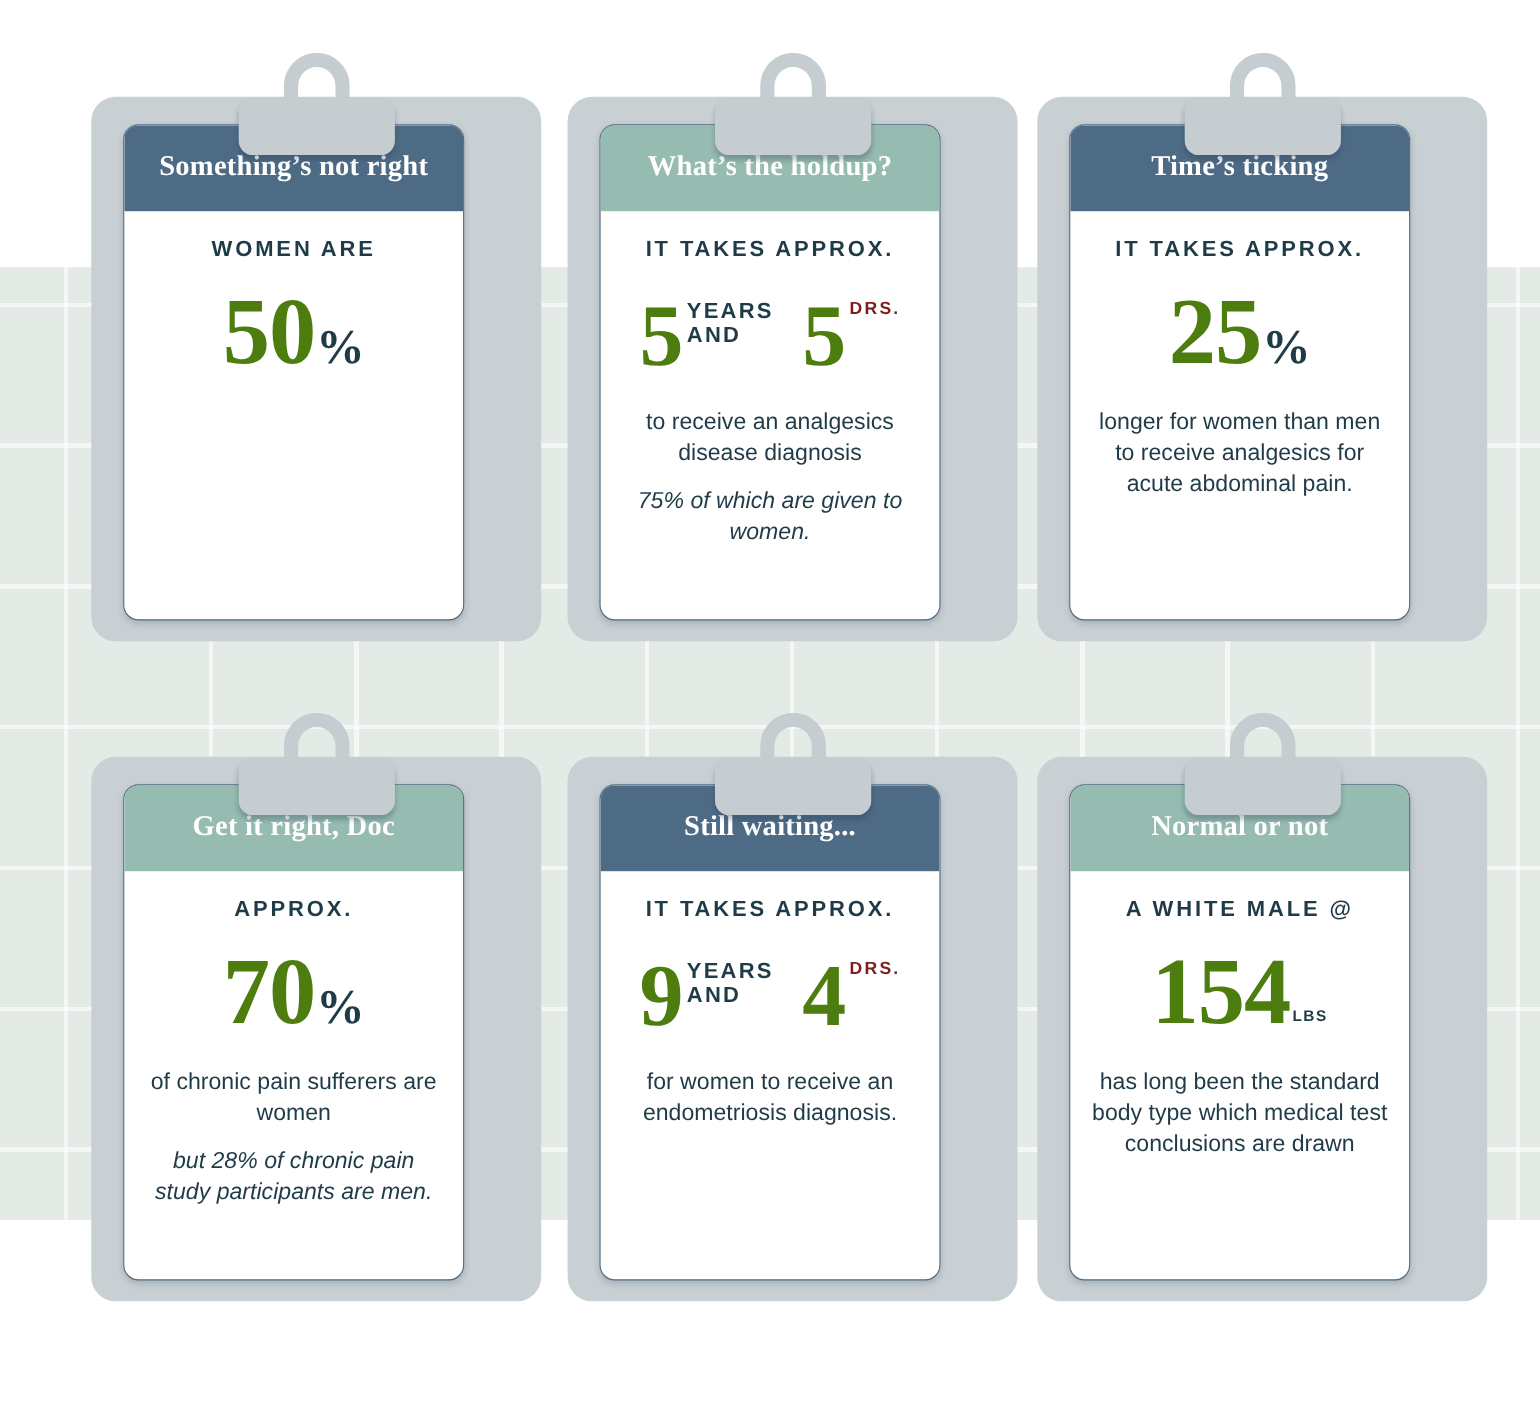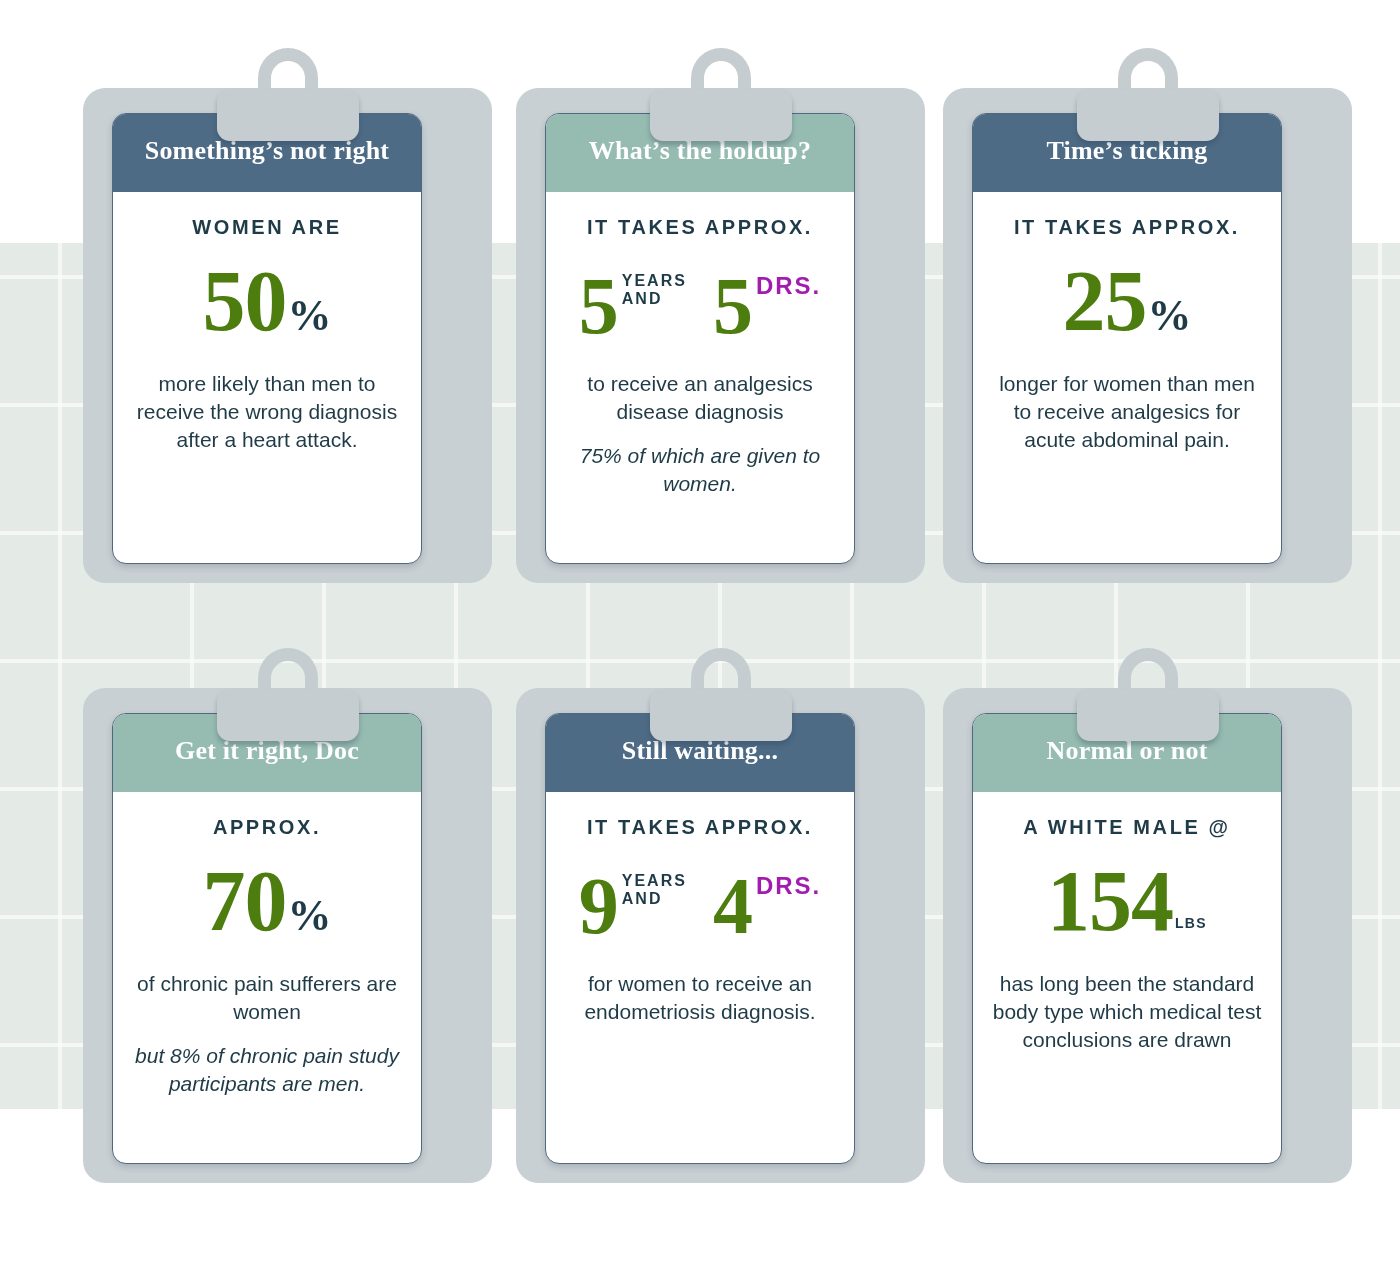--- a/index.html
+++ b/index.html
@@ -229,34 +229,34 @@
     top: 8px;
   }
   .duo-labels {
     display: flex;
     flex-direction: column;
     align-items: flex-start;
     margin-left: 4px;
     padding-top: 10px;
   }
   .duo-labels span {
-    font-size: 16px;
+    font-size: 20px;
     font-weight: bold;
     letter-spacing: 2px;
     line-height: 1.12;
     color: #1f3b47;
   }
   .duo-gap { width: 26px; }
   .duo-single {
     margin-left: 4px;
     padding-top: 10px;
-    font-size: 24px;
+    font-size: 16px;
     font-weight: bold;
     letter-spacing: 2px;
-    color: #a21caf;
+    color: #7f1d1d;
   }
 
   .desc {
     font-size: 21px;
     line-height: 1.34;
     color: #1f3b47;
     font-weight: 400;
   }
   .desc.sub {
     font-style: italic;
@@ -280,21 +280,20 @@
       <div class="clip-bar"></div>
     </div>
     <div class="paper">
       <div class="paper-header blue">Something’s not right</div>
       <div class="paper-body">
         <div class="eyebrow">WOMEN ARE</div>
         <div class="stat">
           <span class="bignum">50</span>
           <span class="pct">%</span>
         </div>
-        <div class="desc">more likely than men to receive the wrong diagnosis after a heart attack.</div>
       </div>
     </div>
   </div>
 
   <div class="clipboard r0 c1">
     <div class="board-back"></div>
     <div class="clip">
       <div class="clip-loop"></div>
       <div class="clip-bar"></div>
     </div>
@@ -349,21 +348,21 @@
     </div>
     <div class="paper">
       <div class="paper-header green">Get it right, Doc</div>
       <div class="paper-body">
         <div class="eyebrow">APPROX.</div>
         <div class="stat">
           <span class="bignum">70</span>
           <span class="pct">%</span>
         </div>
         <div class="desc">of chronic pain sufferers are women</div>
-        <div class="desc sub">but 8% of chronic pain study participants are men.</div>
+        <div class="desc sub">but 28% of chronic pain study participants are men.</div>
       </div>
     </div>
   </div>
 
   <div class="clipboard r1 c1">
     <div class="board-back"></div>
     <div class="clip">
       <div class="clip-loop"></div>
       <div class="clip-bar"></div>
     </div>

